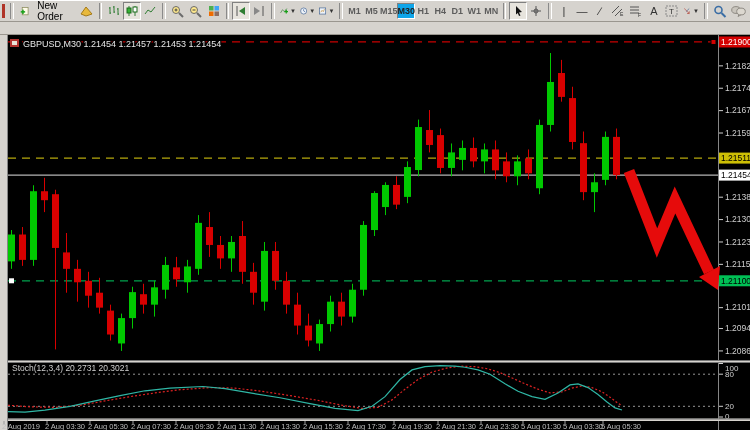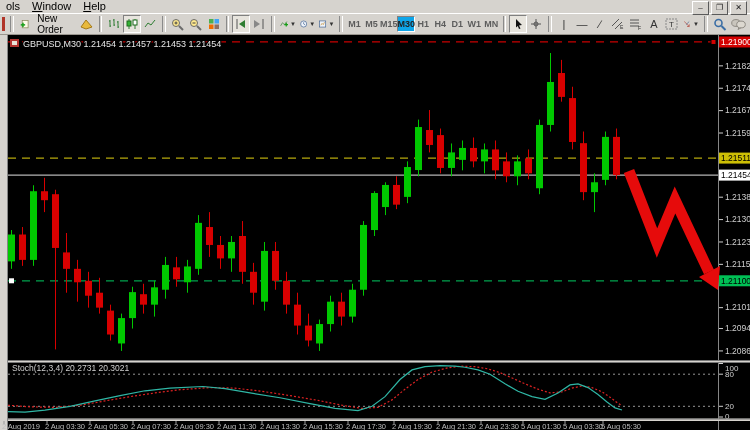--- a/index.html
+++ b/index.html
@@ -30,30 +30,20 @@
   .rhs{margin-left:auto;display:flex;align-items:center;}
   
   .chartwin{position:absolute;left:0;top:34px;width:750px;height:396px;background:#000;}
   .chartwin svg{position:absolute;left:0;top:0;}
 </style>
 </head>
 <body>
 
 <div class="app">
 
-  <div class="menubar">
-    <span class="menu-item">ols</span>
-    <span class="menu-item u1">Window</span>
-    <span class="menu-item u1">Help</span>
-    <span class="winctl">
-      <span class="winbtn">–</span>
-      <span class="winbtn">❐</span>
-      <span class="winbtn">✕</span>
-    </span>
-  </div>
 
   <div class="toolbar">
     <span class="redsliver"></span>
     <span class="tb-sep"></span>
 
     <div class="tb-btn nob">
       <svg width="13" height="13" viewBox="0 0 13 13">
         <rect x="3" y="1" width="8" height="10" fill="#fffbe8" stroke="#8a8a5a"></rect>
         <rect x="1" y="6" width="6" height="2" fill="#18a018"></rect>
           <rect x="3" y="4" width="2" height="6" fill="#18a018"></rect>

